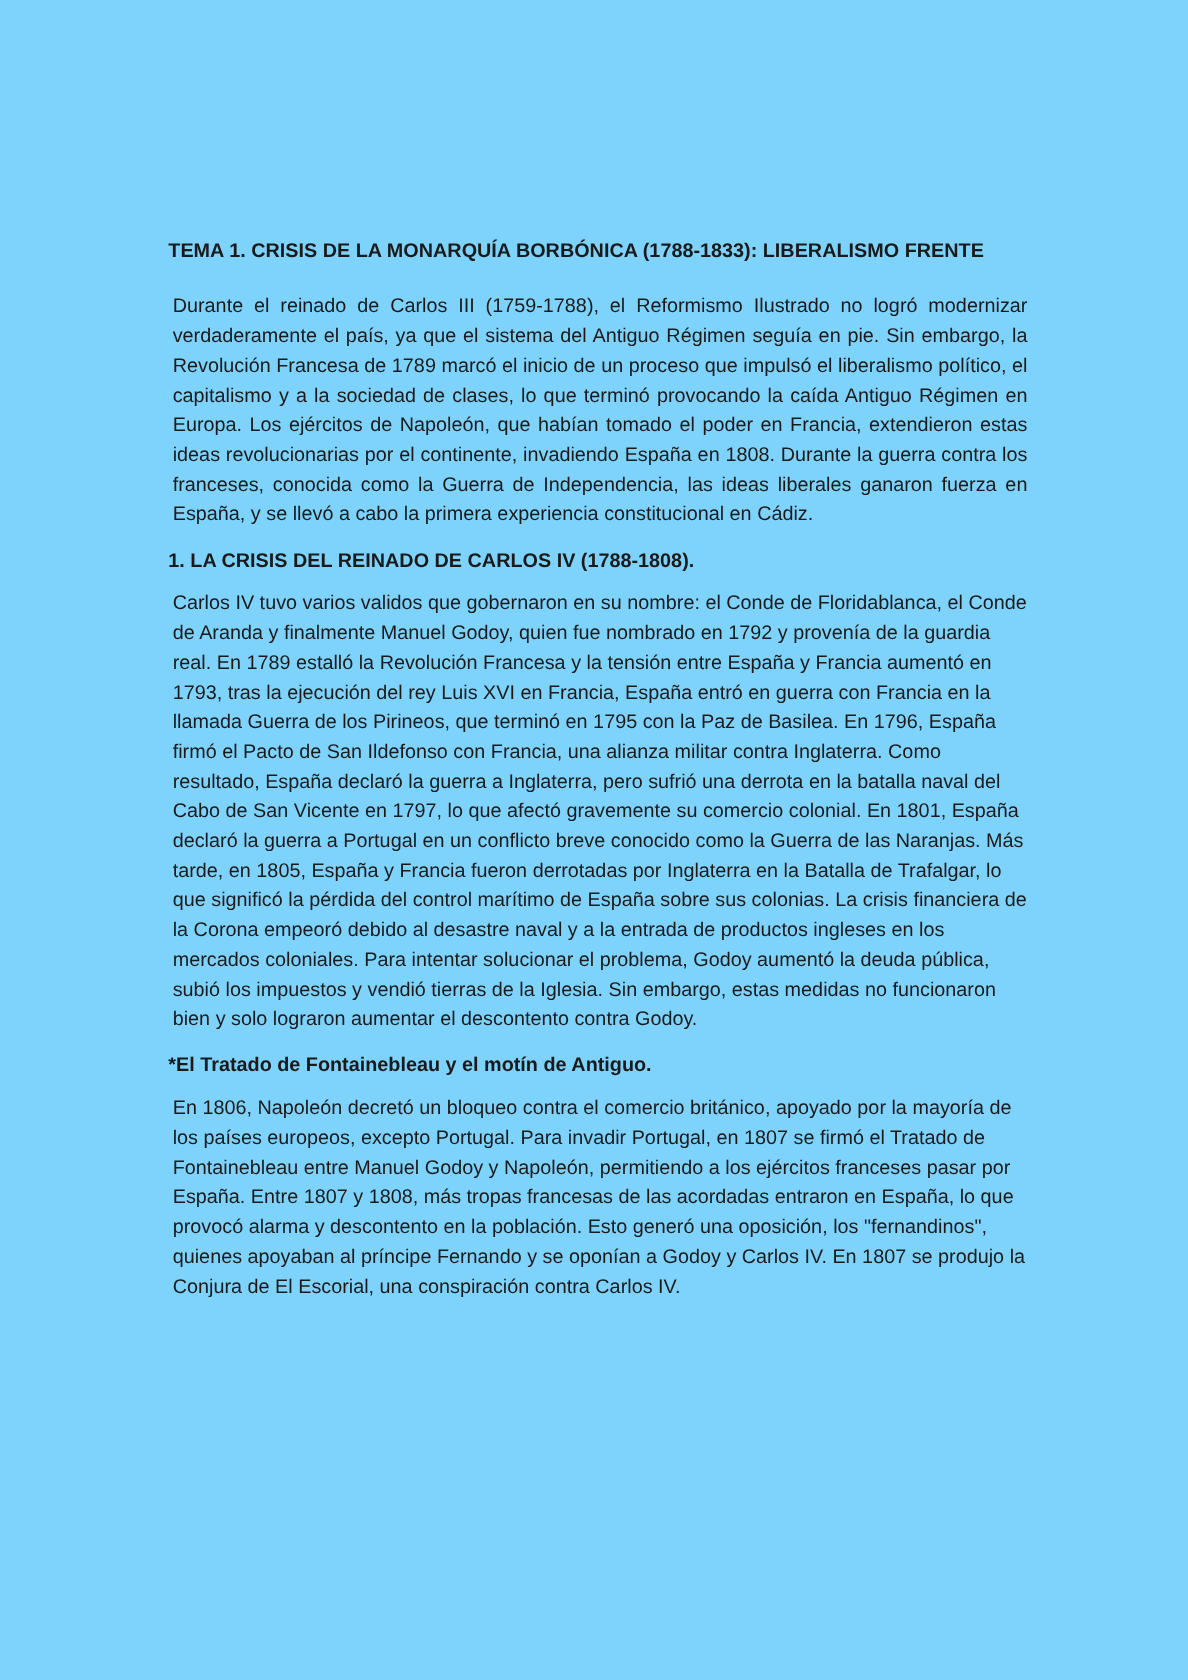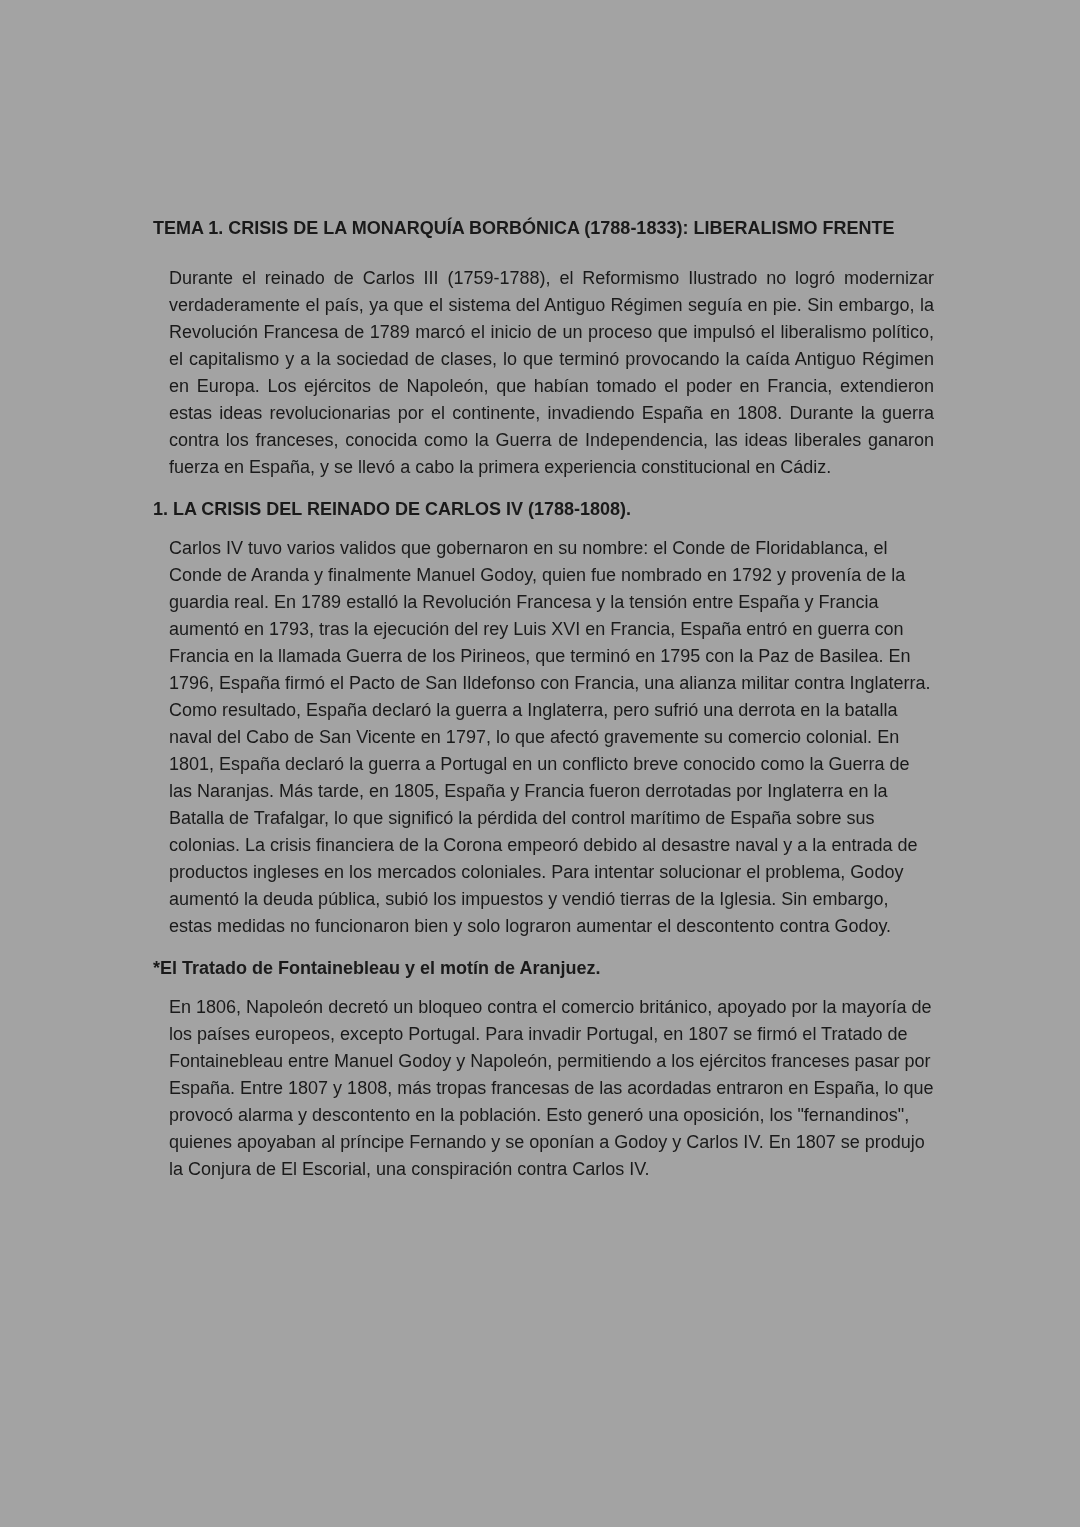--- a/index.html
+++ b/index.html
@@ -11,21 +11,21 @@
     height: 1527px;
     background: #ffffff;
     font-family: "Liberation Sans", sans-serif;
     color: #1a1a1a;
     position: relative;
     overflow: hidden;
   }
   .page {
     position: absolute;
     inset: 0;
-    background: #a3a3a3;
+    background: #7dd3fc;
   }
   .content {
     position: absolute;
     left: 153px;
     top: 205px;
     width: 781px;
   }
   .doc-title {
     font-weight: 700;
     font-size: 18px;
@@ -38,21 +38,21 @@
   }
   .section-heading {
     font-weight: 700;
     font-size: 18px;
     line-height: 23px;
     margin: 0;
   }
   .paragraph {
     font-size: 18px;
     line-height: 27px;
-    margin: 14px 0 17px 16px;
+    margin: 14px 0 17px 4px;
   }
   .justified {
     text-align: justify;
   }
 </style>
 </head>
 <body>
 
 <div class="page">
   <div class="content">
@@ -61,18 +61,18 @@
       <span class="title-line">TEMA 1. CRISIS DE LA MONARQUÍA BORBÓNICA (1788-1833): LIBERALISMO FRENTE</span>
     </h1>
 
 
     <p class="paragraph justified">Durante el reinado de Carlos III (1759-1788), el Reformismo Ilustrado no logró modernizar verdaderamente el país, ya que el sistema del Antiguo Régimen seguía en pie. Sin embargo, la Revolución Francesa de 1789 marcó el inicio de un proceso que impulsó el liberalismo político, el capitalismo y a la sociedad de clases, lo que terminó provocando la caída Antiguo Régimen en Europa. Los ejércitos de Napoleón, que habían tomado el poder en Francia, extendieron estas ideas revolucionarias por el continente, invadiendo España en 1808. Durante la guerra contra los franceses, conocida como la Guerra de Independencia, las ideas liberales ganaron fuerza en España, y se llevó a cabo la primera experiencia constitucional en Cádiz.</p>
 
     <h2 class="section-heading">1. LA CRISIS DEL REINADO DE CARLOS IV (1788-1808).</h2>
 
     <p class="paragraph">Carlos IV tuvo varios validos que gobernaron en su nombre: el Conde de Floridablanca, el Conde de Aranda y finalmente Manuel Godoy, quien fue nombrado en 1792 y provenía de la guardia real. En 1789 estalló la Revolución Francesa y la tensión entre España y Francia aumentó en 1793, tras la ejecución del rey Luis XVI en Francia, España entró en guerra con Francia en la llamada Guerra de los Pirineos, que terminó en 1795 con la Paz de Basilea. En 1796, España firmó el Pacto de San Ildefonso con Francia, una alianza militar contra Inglaterra. Como resultado, España declaró la guerra a Inglaterra, pero sufrió una derrota en la batalla naval del Cabo de San Vicente en 1797, lo que afectó gravemente su comercio colonial. En 1801, España declaró la guerra a Portugal en un conflicto breve conocido como la Guerra de las Naranjas. Más tarde, en 1805, España y Francia fueron derrotadas por Inglaterra en la Batalla de Trafalgar, lo que significó la pérdida del control marítimo de España sobre sus colonias. La crisis financiera de la Corona empeoró debido al desastre naval y a la entrada de productos ingleses en los mercados coloniales. Para intentar solucionar el problema, Godoy aumentó la deuda pública, subió los impuestos y vendió tierras de la Iglesia. Sin embargo, estas medidas no funcionaron bien y solo lograron aumentar el descontento contra Godoy.</p>
 
-    <h2 class="section-heading">*El Tratado de Fontainebleau y el motín de Aranjuez.</h2>
+    <h2 class="section-heading">*El Tratado de Fontainebleau y el motín de Antiguo.</h2>
 
     <p class="paragraph">En 1806, Napoleón decretó un bloqueo contra el comercio británico, apoyado por la mayoría de los países europeos, excepto Portugal. Para invadir Portugal, en 1807 se firmó el Tratado de Fontainebleau entre Manuel Godoy y Napoleón, permitiendo a los ejércitos franceses pasar por España. Entre 1807 y 1808, más tropas francesas de las acordadas entraron en España, lo que provocó alarma y descontento en la población. Esto generó una oposición, los "fernandinos", quienes apoyaban al príncipe Fernando y se oponían a Godoy y Carlos IV. En 1807 se produjo la Conjura de El Escorial, una conspiración contra Carlos IV.</p>
 
   </div>
 </div>
 
 </body></html>

